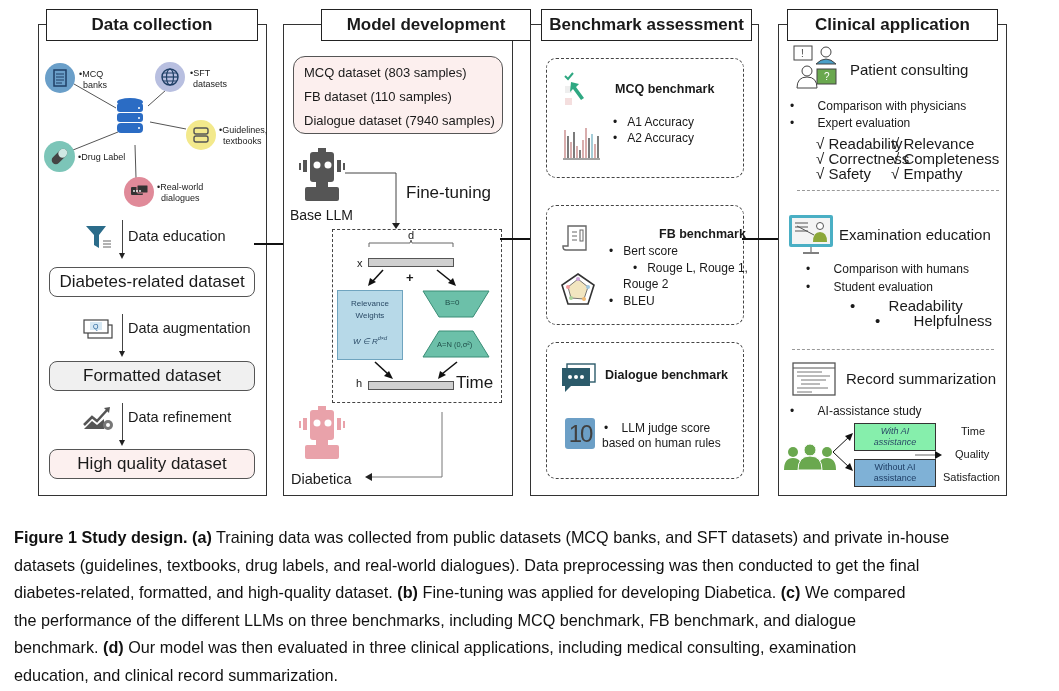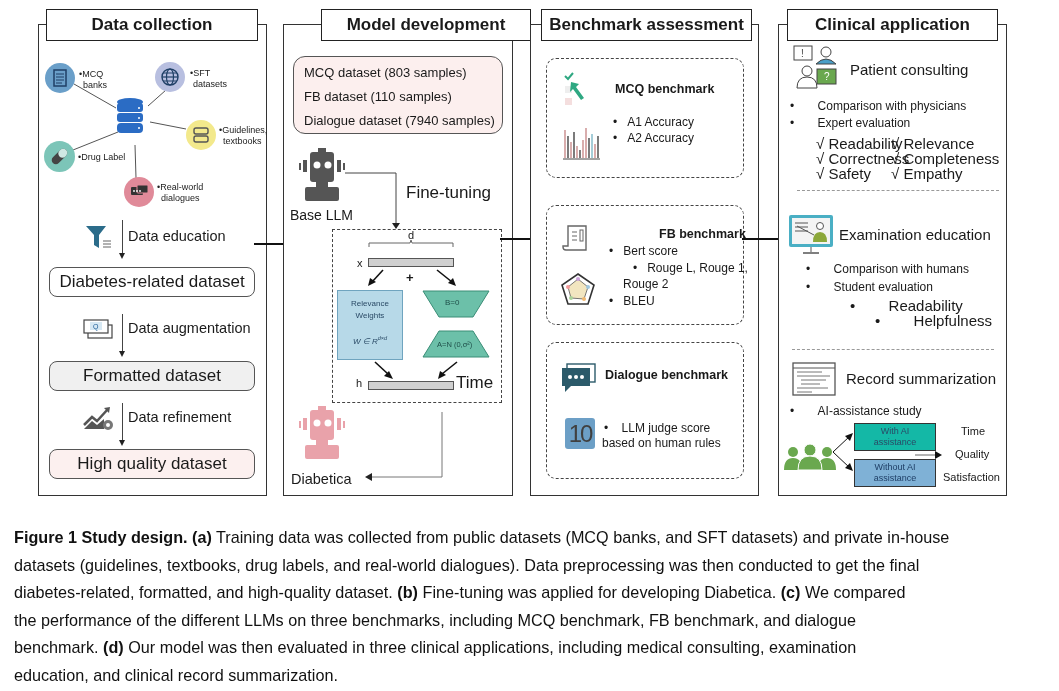--- a/index.html
+++ b/index.html
@@ -372,21 +372,21 @@
     <path d="M35 26 Q35 14 44 14 Q53 14 53 26 Z" fill="#6aa84f"></path>
   <circle cx="27" cy="6" r="6" fill="#6aa84f" stroke="#fff"></circle>
     <path d="M15 26 Q15 12 27 12 Q39 12 39 26 Z" fill="#6aa84f" stroke="#fff"></path>
 </svg>
 <svg class="abs" style="left:832px; top:432px;" width="24" height="40">
   <line x1="1" y1="20" x2="18" y2="4" stroke="#111"></line>
     <polygon points="21,1 13,4 18,9" fill="#111"></polygon>
   <line x1="1" y1="20" x2="18" y2="36" stroke="#111"></line>
     <polygon points="21,39 13,36 18,31" fill="#111"></polygon>
 </svg>
-<div class="abs" style="left:854px; top:423px; width:80px; height:26px; background:#14b8a6; border:1.2px solid #333; text-align:center; font-size:9px; line-height:11px; color:#2a4a66;">
+<div class="abs" style="left:854px; top:423px; width:80px; height:26px; background:#86efac; border:1.2px solid #333; text-align:center; font-size:9px; line-height:11px; color:#2a4a66;font-style:italic;">
   <div style="margin-top:2px">With AI</div>
   <div>assistance</div>
 </div>
 <div class="abs" style="left:854px; top:459px; width:80px; height:26px; background:#7fb1d6; border:1.2px solid #333; text-align:center; font-size:9px; line-height:11px; color:#1f3f66;">
   <div style="margin-top:2px">Without AI</div>
   <div>assistance</div>
 </div>
 <svg class="abs" style="left:915px; top:450px;" width="28" height="10">
   <line x1="0" y1="5" x2="22" y2="5" stroke="#999" stroke-width="1.5"></line>
     <polygon points="27,5 20,1 20,9" fill="#111"></polygon>

